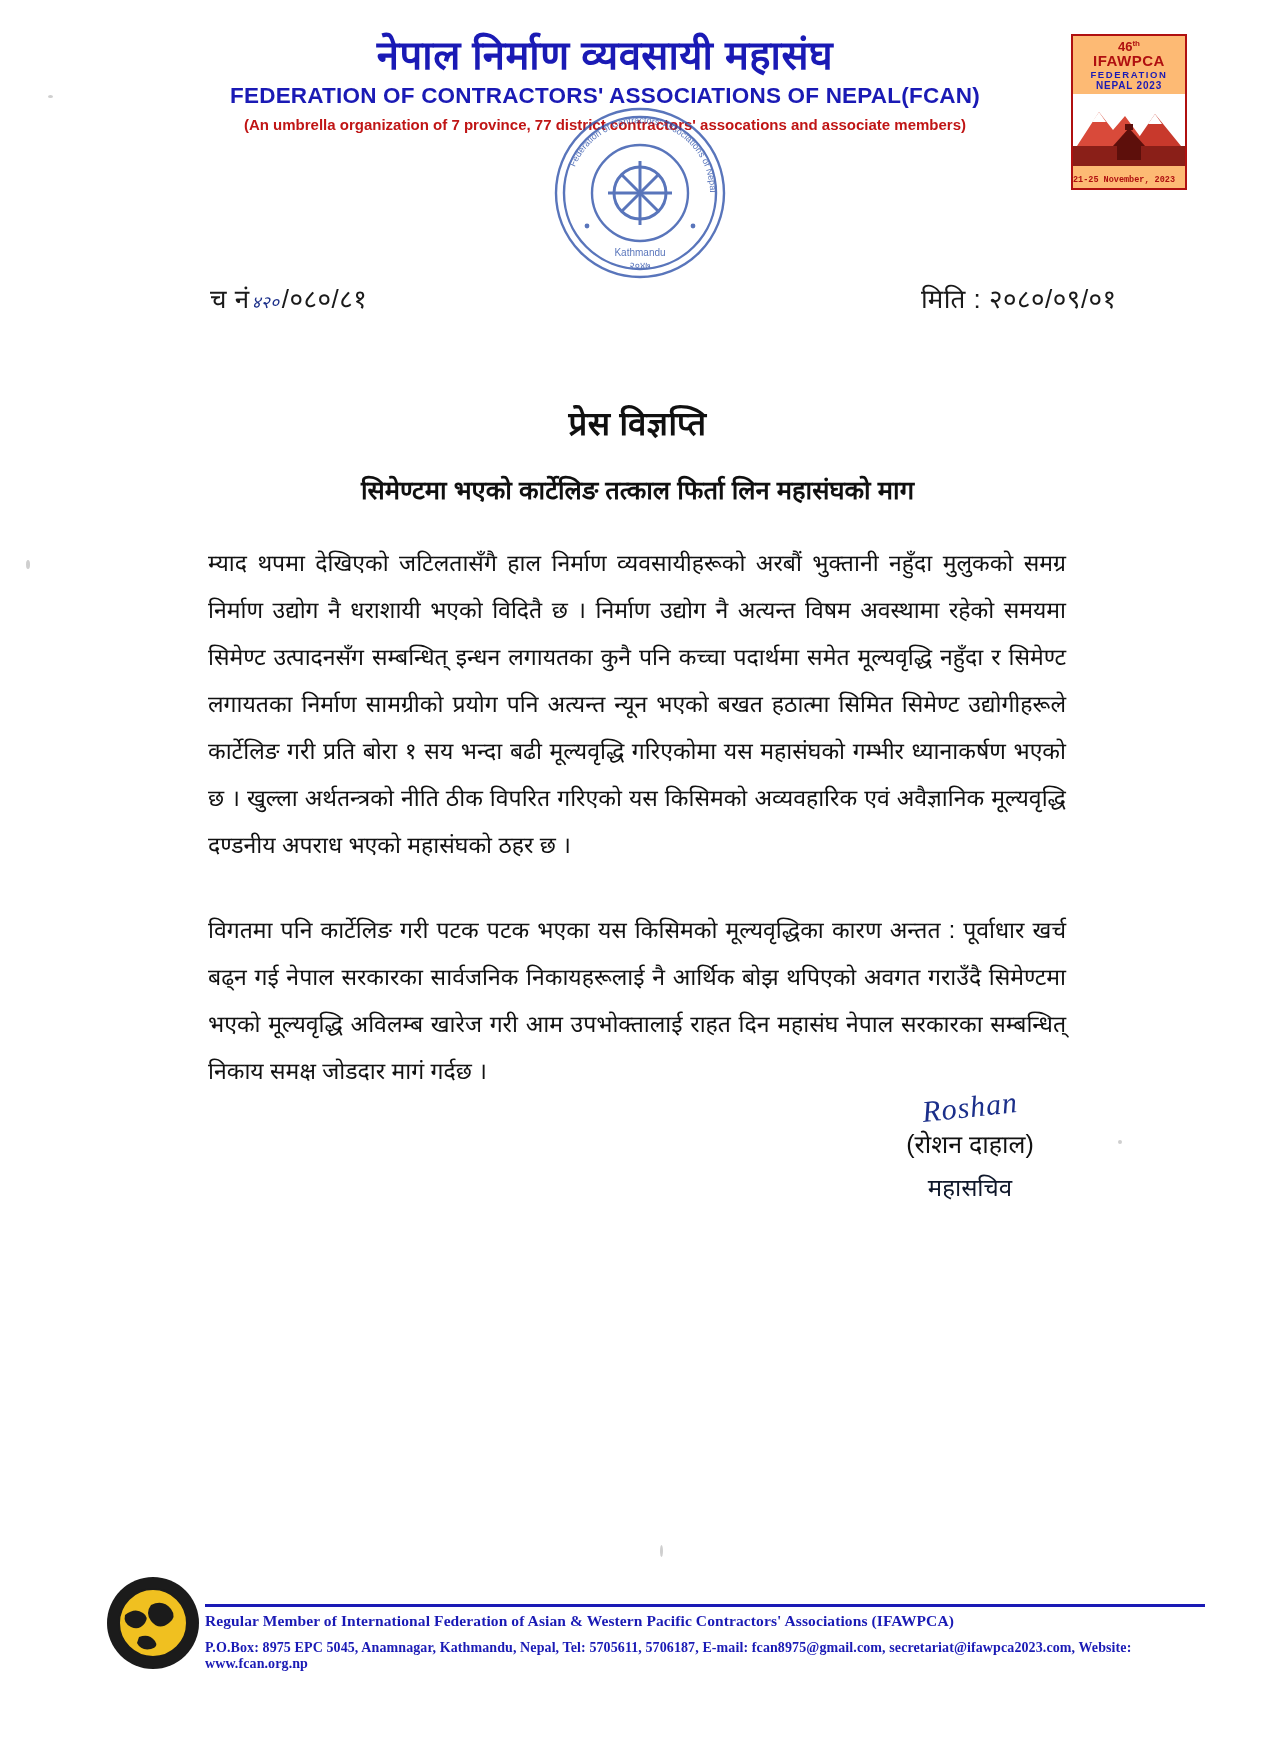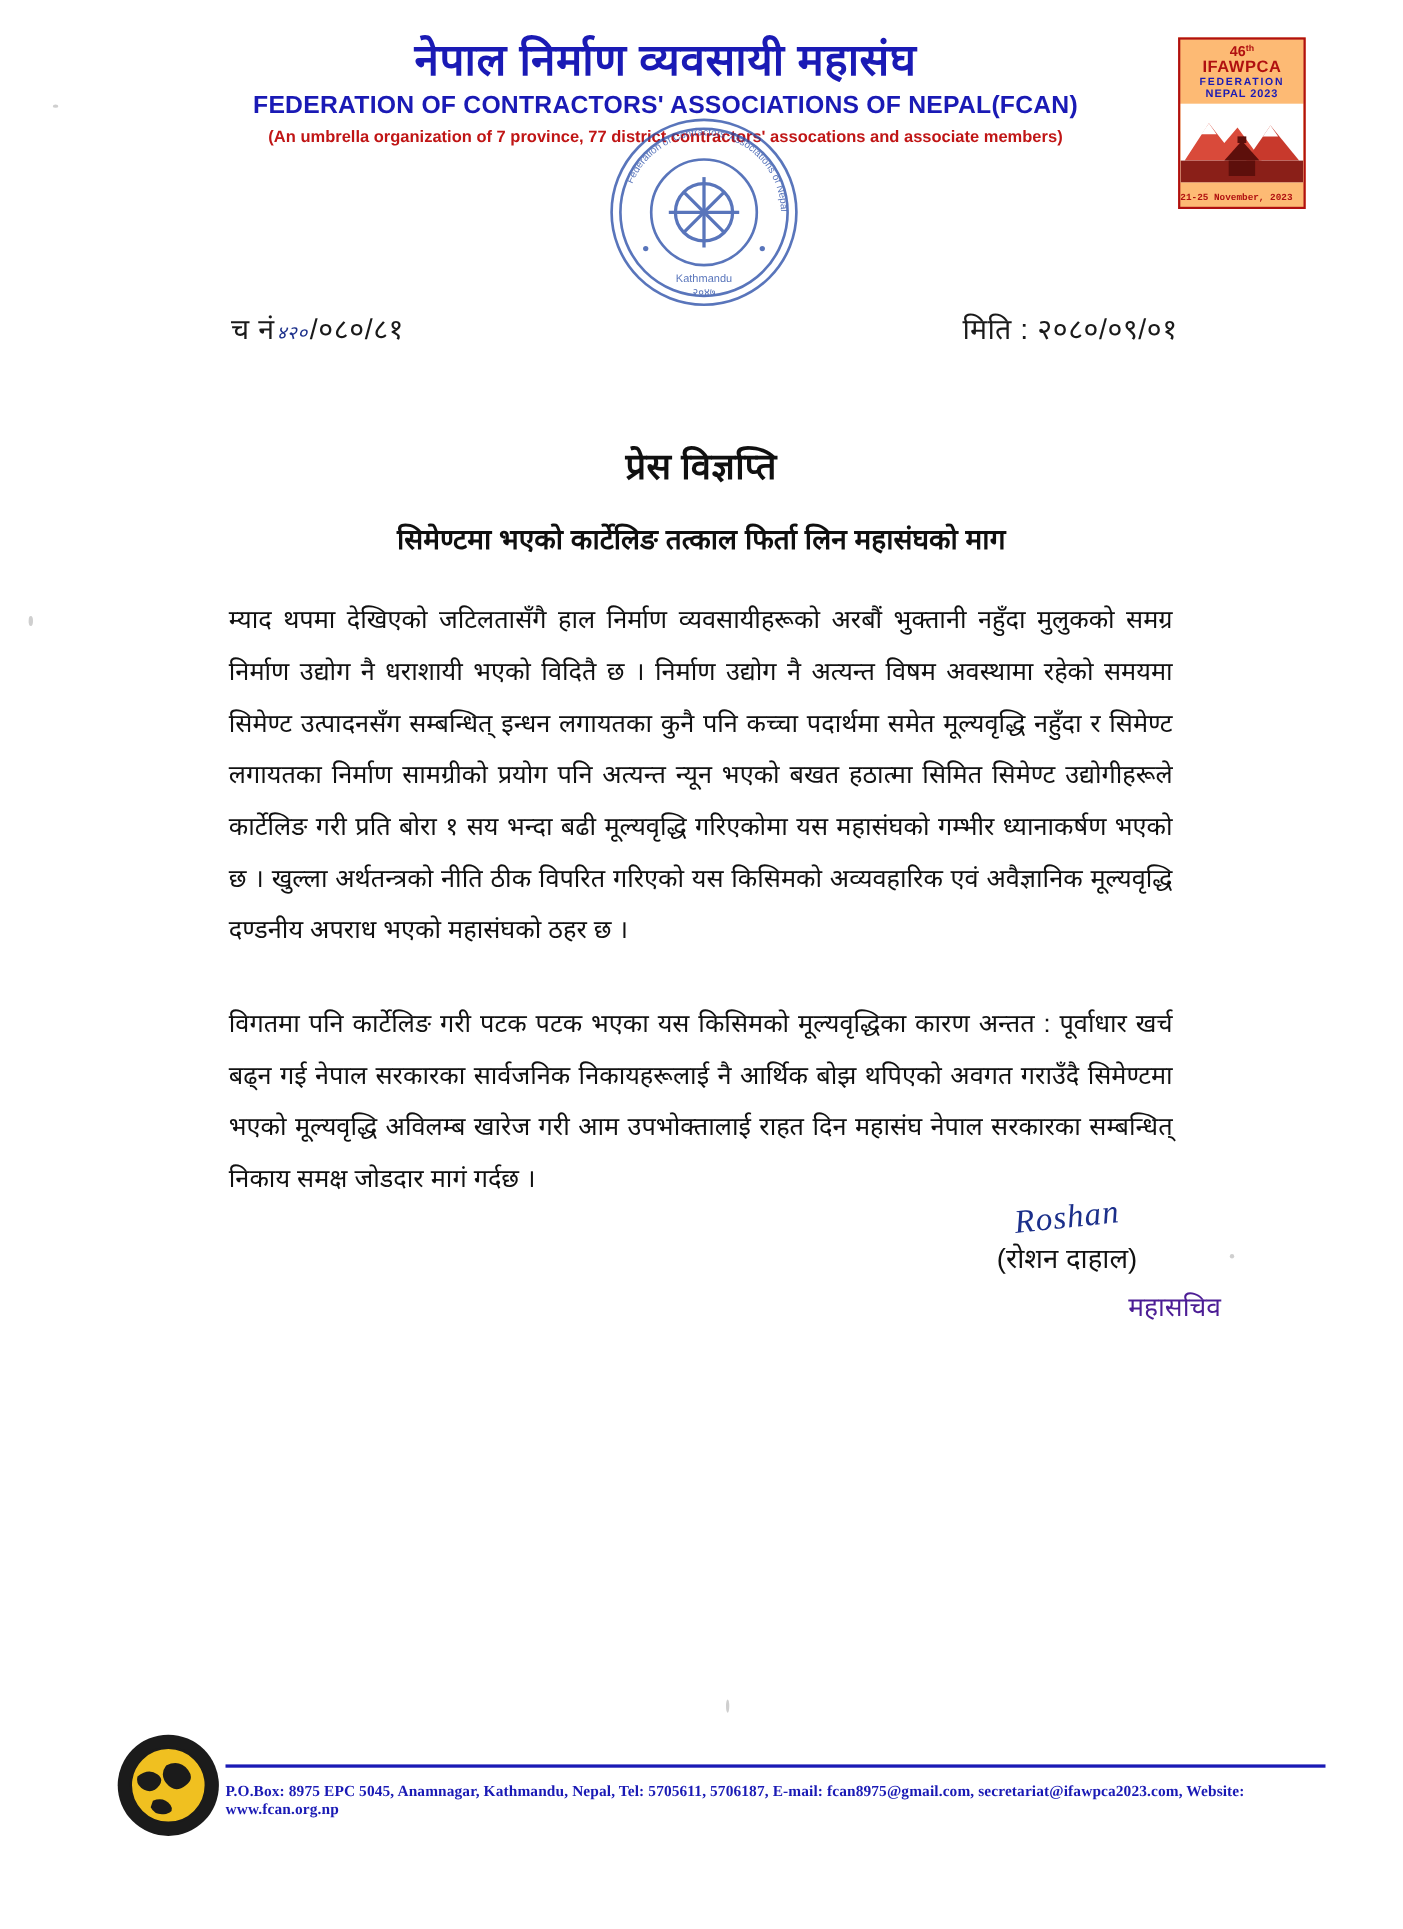--- a/index.html
+++ b/index.html
@@ -162,21 +162,21 @@
   }
   .ref-hand {
     font-family: "Liberation Serif", serif;
     font-style: italic;
     color: #1b2f8a;
     font-size: 17px;
     padding: 0 2px;
   }
   .ref-right {
     position: absolute;
-    left: 875px;
+    left: 921px;
     top: 0;
     font-family: "Liberation Sans", sans-serif;
     font-size: 26px;
     color: #1a1a1a;
     letter-spacing: 0.5px;
   }
 
   
   .doc-title {
     position: absolute;
@@ -237,23 +237,22 @@
     margin-bottom: 2px;
   }
   .sig-name {
     font-family: "Liberation Sans", sans-serif;
     font-size: 25px;
     color: #111;
   }
   .sig-post {
     font-family: Liberation Sans, sans-serif;
     font-size: 24px;
-    color: #4c1d95;
+    color: #0f172a;
     margin-top: 10px;
-    text-align: right;
   }
 
   
   .footer-rule {
     position: absolute;
     left: 205px;
     top: 1604px;
     width: 1000px;
     height: 3px;
     background: #1a1ab5;
@@ -393,19 +392,20 @@
     <g fill="#1b1b1b">
       <path d="M20 40 q10 -8 18 -2 q6 4 2 10 q-6 8 -14 4 q-8 -4 -6 -12z"></path>
       <path d="M46 30 q12 -6 20 4 q6 8 -2 14 q-10 8 -18 -2 q-6 -8 0 -16z"></path>
       <path d="M34 62 q10 -4 16 4 q4 6 -4 8 q-10 2 -14 -6z"></path>
     </g>
     <circle cx="48" cy="48" r="34" fill="none" stroke="#1b1b1b" stroke-width="2"></circle>
   </svg>
 </div>
 <div class="footer-rule"></div>
 <div class="footer-text">
+  <div class="footer-line1">Regular Member of International Federation of Asian &amp; Western Pacific Contractors' Associations (IFAWPCA)</div>
   <div class="footer-line2">P.O.Box: 8975 EPC 5045, Anamnagar, Kathmandu, Nepal, Tel: 5705611, 5706187, E-mail: fcan8975@gmail.com, secretariat@ifawpca2023.com, Website: www.fcan.org.np</div>
 </div>
 
 <div class="speck" style="left:48px;top:95px;width:5px;height:3px;"></div>
 <div class="speck" style="left:26px;top:560px;width:4px;height:9px;"></div>
 <div class="speck" style="left:1118px;top:1140px;width:4px;height:4px;"></div>
 <div class="speck" style="left:660px;top:1545px;width:3px;height:12px;"></div>
 
 </body></html>

